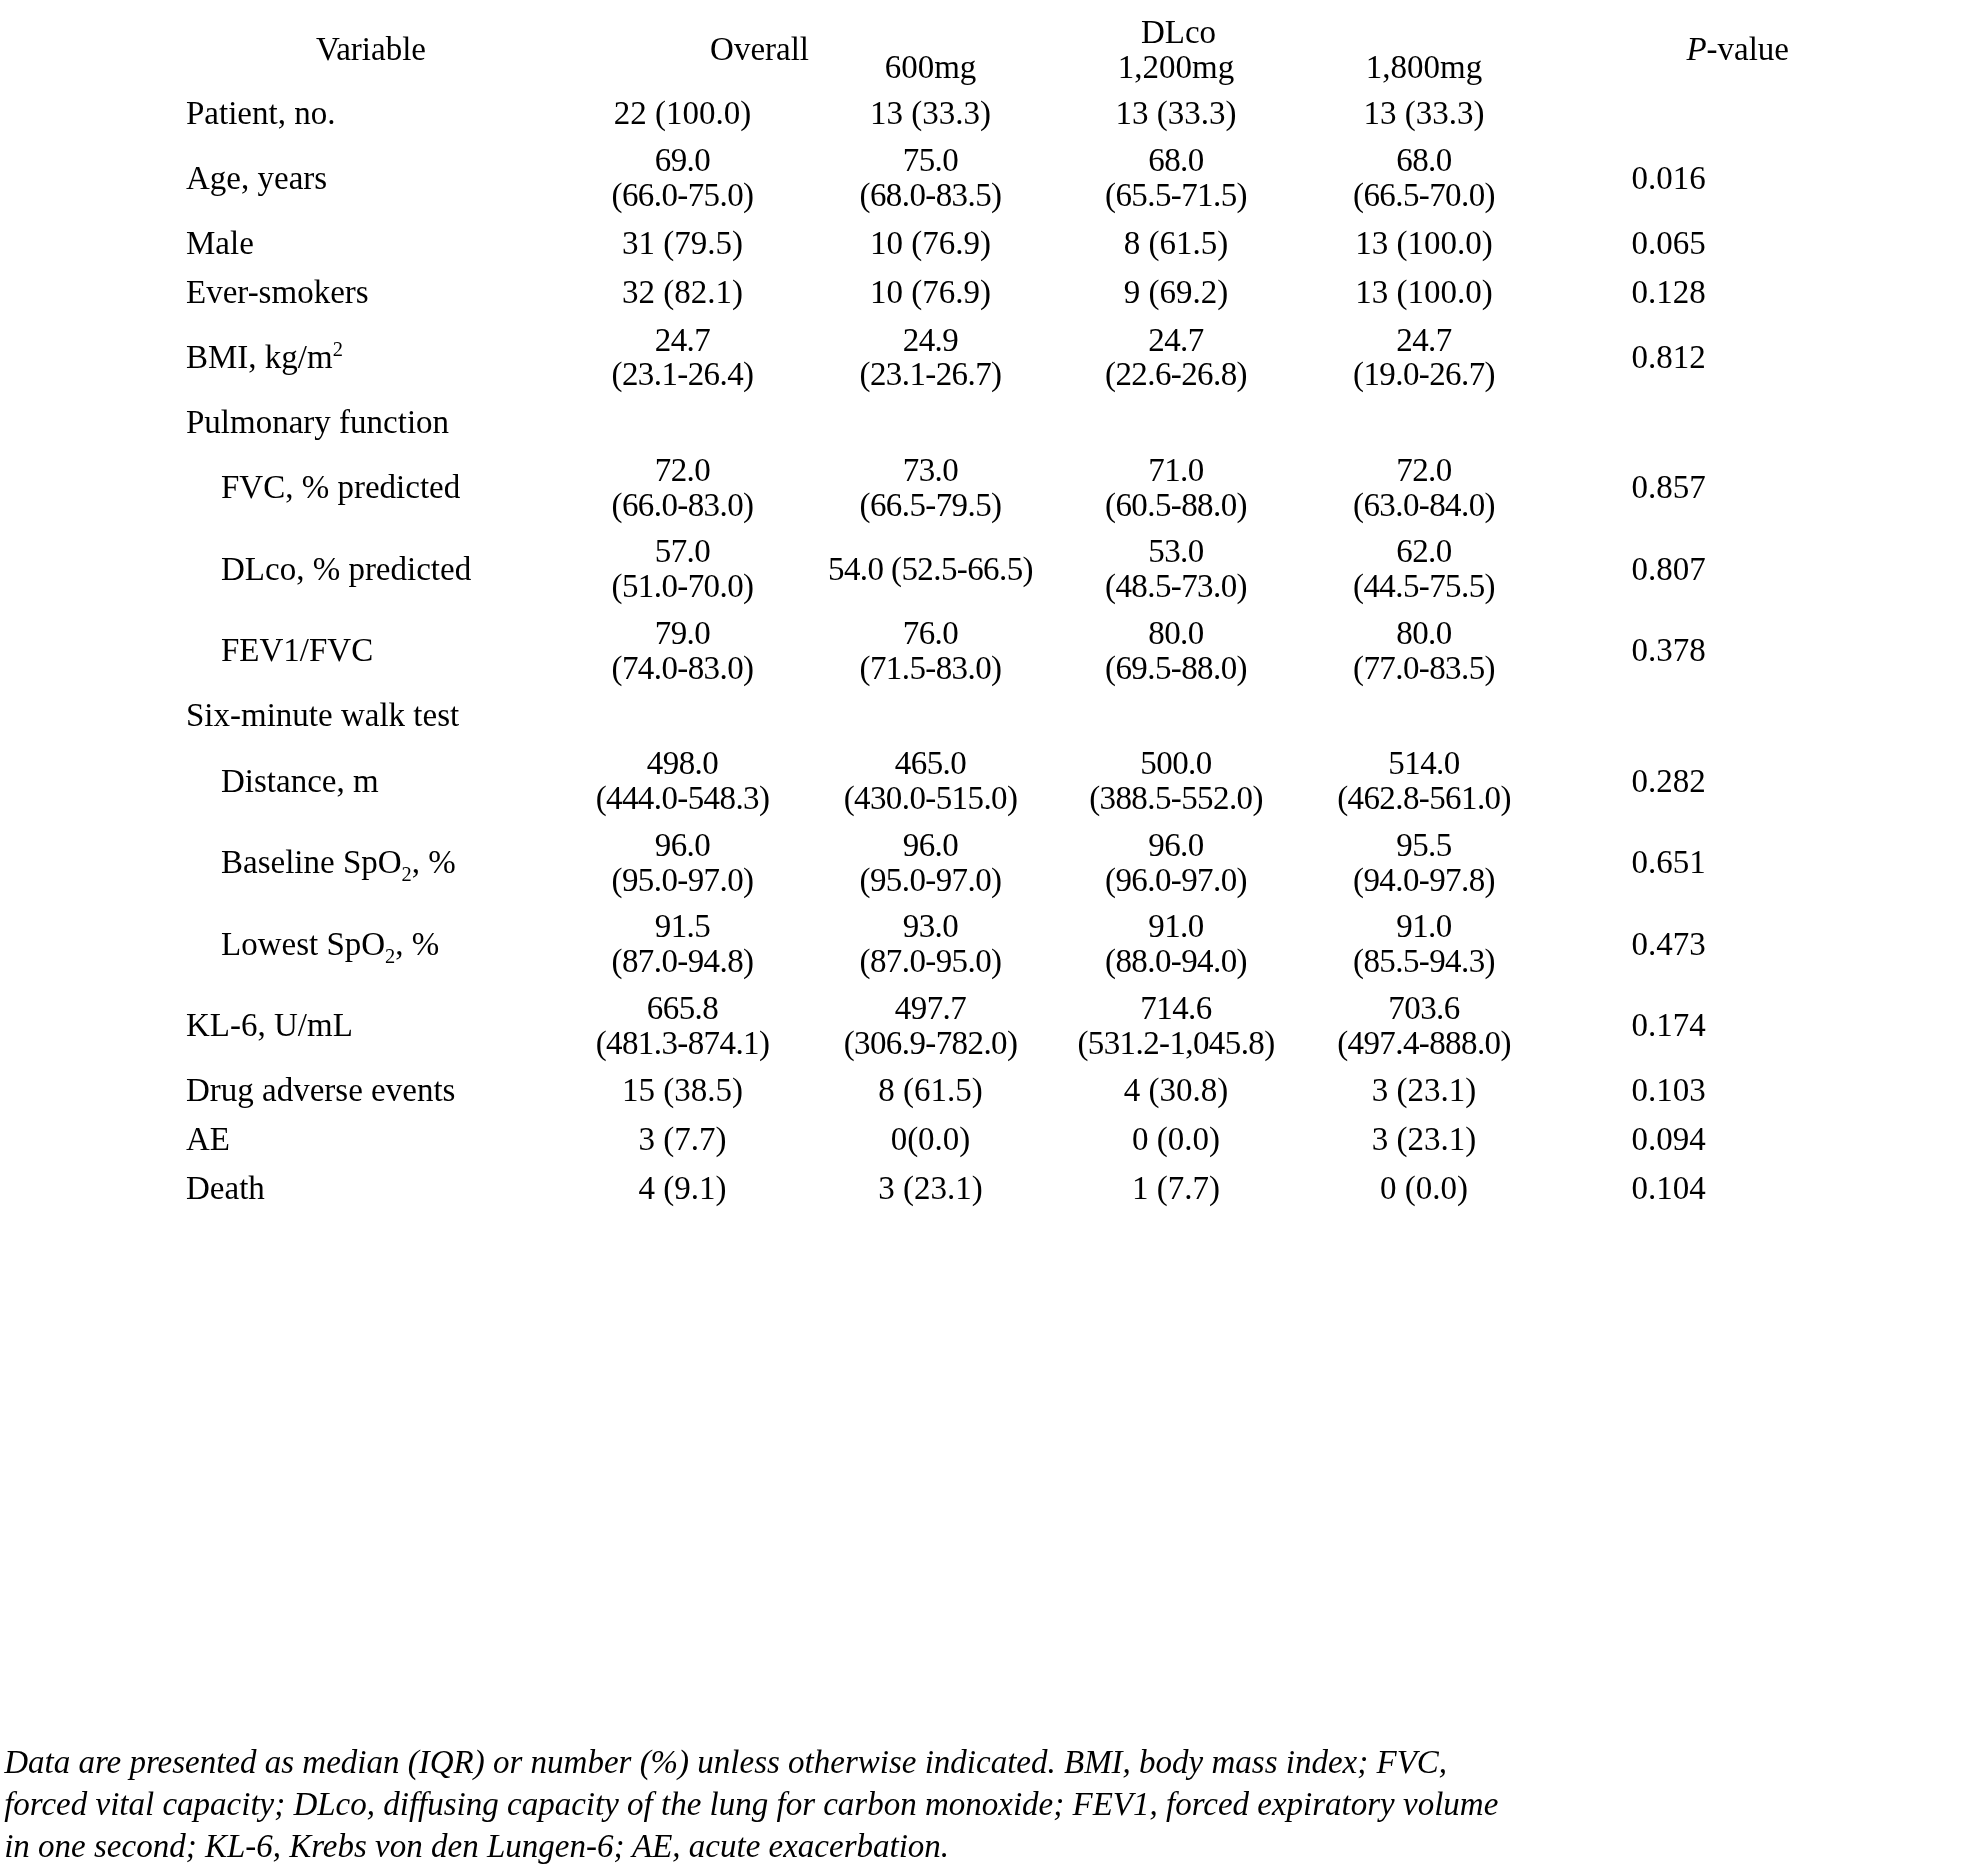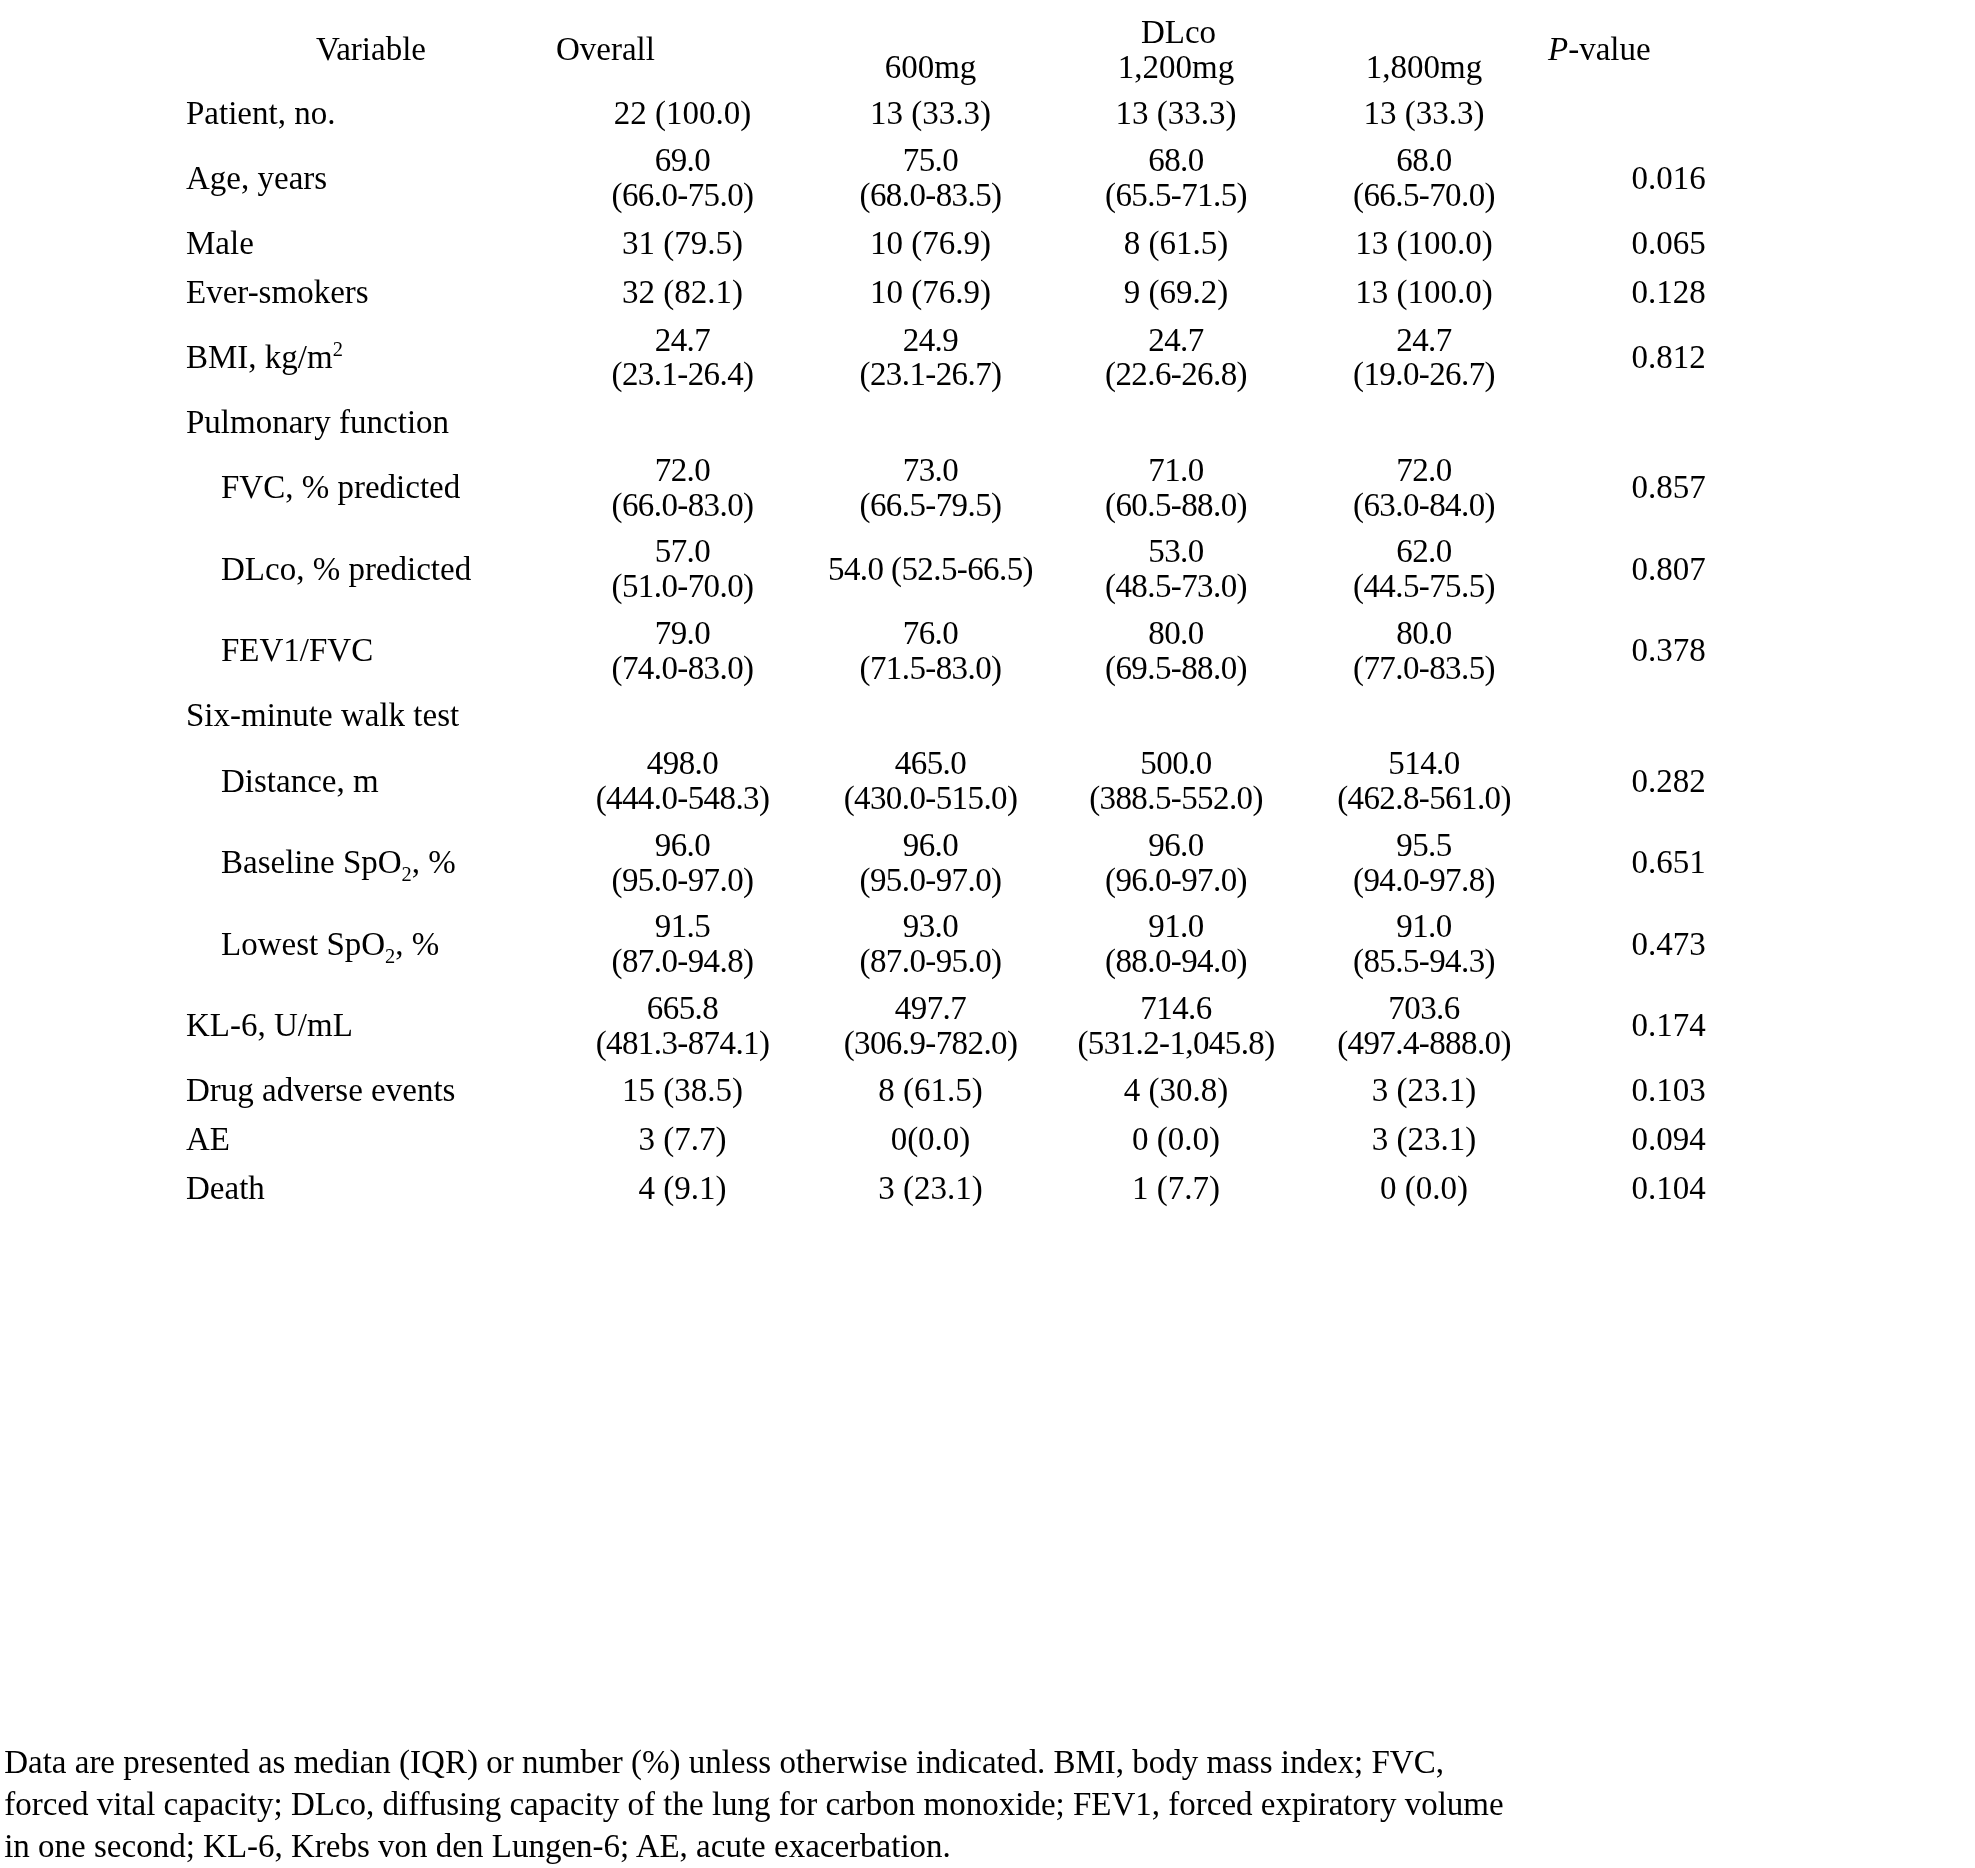--- a/index.html
+++ b/index.html
@@ -57,21 +57,21 @@
   col.c-p     { width: 241px; }
 
   
   .rule-top   { border-top: 5.8px solid #000; }
   .rule-mid   { border-top: 3.7px solid #000; }
   .rule-bot   { border-top: 5.8px solid #000; }
   .rule-group { border-bottom: 4.8px solid #000; }
 
   
   .hdr {
-    text-align: left;
+    text-align: right;
     vertical-align: middle;
   }
   .hdr-variable { text-align: center; }
   .hdr-group {
     text-align: center;
     vertical-align: bottom;
     padding-bottom: 1.1px;
   }
   .hdr-sub {
     text-align: center;
@@ -124,21 +124,21 @@
   .footnote {
     position: absolute;
     left: 4.2px;
     top: 1741px;
     width: 1967px;
     font-size: 33px;
     line-height: 1.28;
     text-align: justify;
     text-justify: inter-word;
   }
-  .footnote span.fline { display: block; }
+  .footnote span.fline { display: block; font-style: italic; }
 </style>
 </head>
 <body>
 
 <div class="page">
 
   <div class="table-wrap">
     <table class="stat-table">
       <colgroup>
         <col class="c-var">

